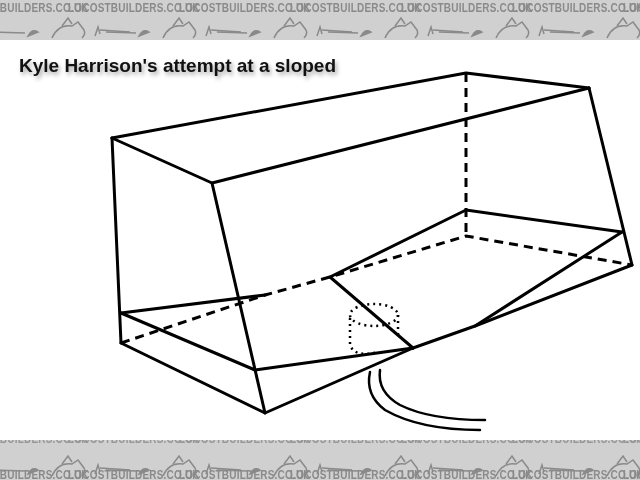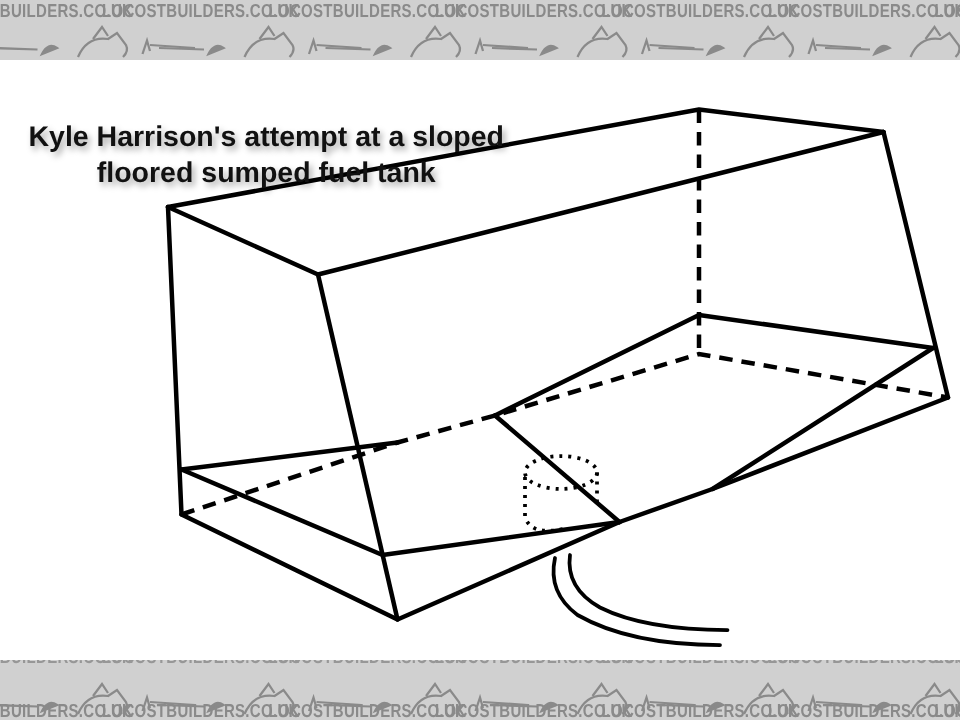--- a/index.html
+++ b/index.html
@@ -3,21 +3,21 @@
 <meta charset="utf-8">
 <style>
   html, body { margin: 0; padding: 0; }
   body { width: 640px; height: 480px; overflow: hidden; background: #ffffff; position: relative; font-family: "Liberation Sans", sans-serif; }
   .band { position: absolute; left: 0; width: 640px; height: 40px; background: #d0d0d0; overflow: hidden; }
   .band.top { top: 0; }
   .band.bottom { top: 440px; }
   .wm-row { position: absolute; left: 0; white-space: nowrap; font-family: "Liberation Sans", sans-serif; font-weight: bold; font-size: 10px; color: #8a8a8a; letter-spacing: 0.2px; transform: scaleY(1.25); transform-origin: top left; }
   .wm-row span { display: inline-block; width: 111px; }
   .band svg { position: absolute; left: 0; top: 0; }
-  .title { position: absolute; left: 0; top: 54px; width: 355px; text-align: center; font-family: "Liberation Sans", sans-serif; font-weight: bold; font-size: 19px; line-height: 24px; color: #111; text-shadow: 2px 3px 4px rgba(0,0,0,0.35); margin-top: 26px; }
+  .title { position: absolute; left: 0; top: 54px; width: 355px; text-align: center; font-family: "Liberation Sans", sans-serif; font-weight: bold; font-size: 19px; line-height: 24px; color: #111; text-shadow: 2px 3px 4px rgba(0,0,0,0.35); }
   .diagram { position: absolute; left: 0; top: 0; }
 </style>
 </head>
 <body>
 
 <div class="band top">
   <div class="wm-row" style="top:1px; left:-43px;">
     <span>LOCOSTBUILDERS.CO.UK</span><span>LOCOSTBUILDERS.CO.UK</span><span>LOCOSTBUILDERS.CO.UK</span><span>LOCOSTBUILDERS.CO.UK</span><span>LOCOSTBUILDERS.CO.UK</span><span>LOCOSTBUILDERS.CO.UK</span><span>LOCOSTBUILDERS.CO.UK</span>
   </div>
   <svg width="640" height="40">
@@ -89,14 +89,13 @@
     <path d="M398 315 L398 338"></path>
   </g>
   <g fill="none" stroke="#000" stroke-width="2.5" stroke-linecap="round">
     <path d="M370 372 Q365 395 385 410 Q420 430 480 430"></path>
     <path d="M380 370 Q377 392 400 405 Q430 420 485 420"></path>
   </g>
 </svg>
 
 <div class="title">
   <div>Kyle Harrison's attempt at a sloped</div>
-  <div>floored sumped fuel tank</div>
 </div>
 
 </body></html>

